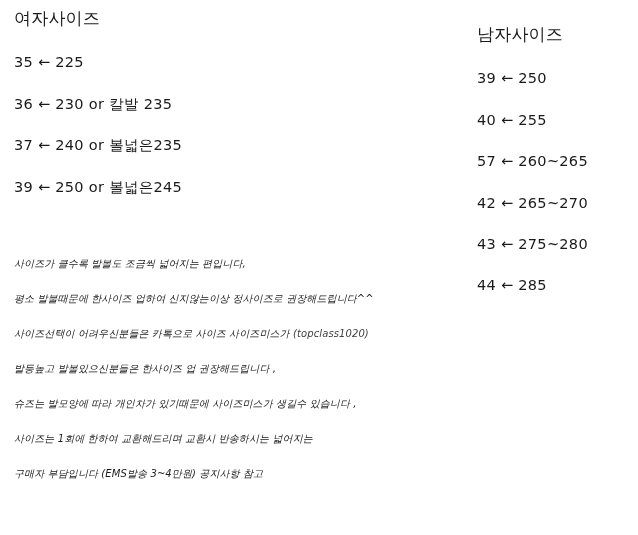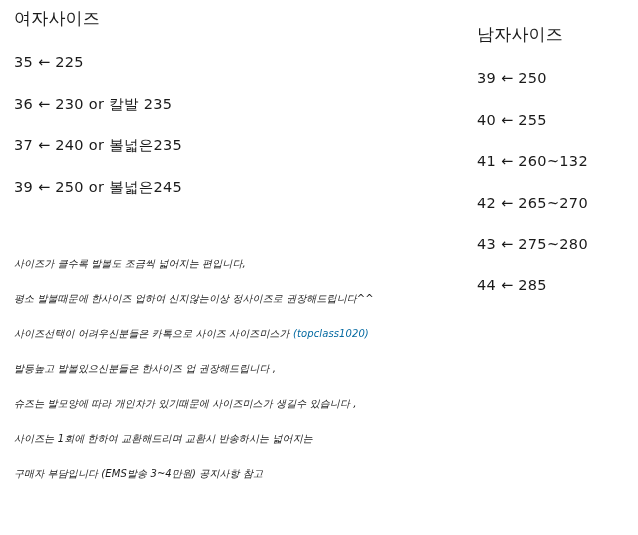--- a/index.html
+++ b/index.html
@@ -58,41 +58,41 @@
   }
   .note {
     font-size: 10px;
     line-height: 1.2;
     letter-spacing: 0.1px;
     white-space: nowrap;
     margin: 0 0 23px 0;
     font-style: italic;
   }
   .kakao {
-    color: #0369a1;
+    color: #404040;
   }
 </style>
 </head>
 <body>
 
 <div class="page">
 
   <div class="col-women">
     <div class="hdr w-hdr">여자사이즈</div>
     <div class="row w-row">35 ← 225</div>
     <div class="row w-row">36 ← 230  or 칼발 235</div>
     <div class="row w-row">37 ← 240  or 볼넓은235</div>
     <div class="row w-row">39 ← 250  or 볼넓은245</div>
   </div>
 
   <div class="col-men">
     <div class="hdr m-hdr">남자사이즈</div>
     <div class="row m-row">39 ← 250</div>
     <div class="row m-row">40 ← 255</div>
-    <div class="row m-row">41 ←  260~132</div>
+    <div class="row m-row">57 ←  260~265</div>
     <div class="row m-row">42 ←  265~270</div>
     <div class="row m-row">43 ← 275~280</div>
     <div class="row m-row">44 ← 285</div>
   </div>
 
   <div class="notes">
     <div class="note"><span>사이즈가 클수록 발볼도 조금씩 넓어지는 편입니다,</span></div>
     <div class="note"><span>평소 발불때문에 한사이즈 업하여 신지않는이상 정사이즈로 권장해드립니다^^</span></div>
     <div class="note"><span>사이즈선택이 어려우신분들은 카톡으로 사이즈 사이즈미스가 </span><span class="kakao">(topclass1020)</span></div>
     <div class="note"><span>발등높고 발볼있으신분들은 한사이즈 업 권장해드립니다 ,</span></div>

